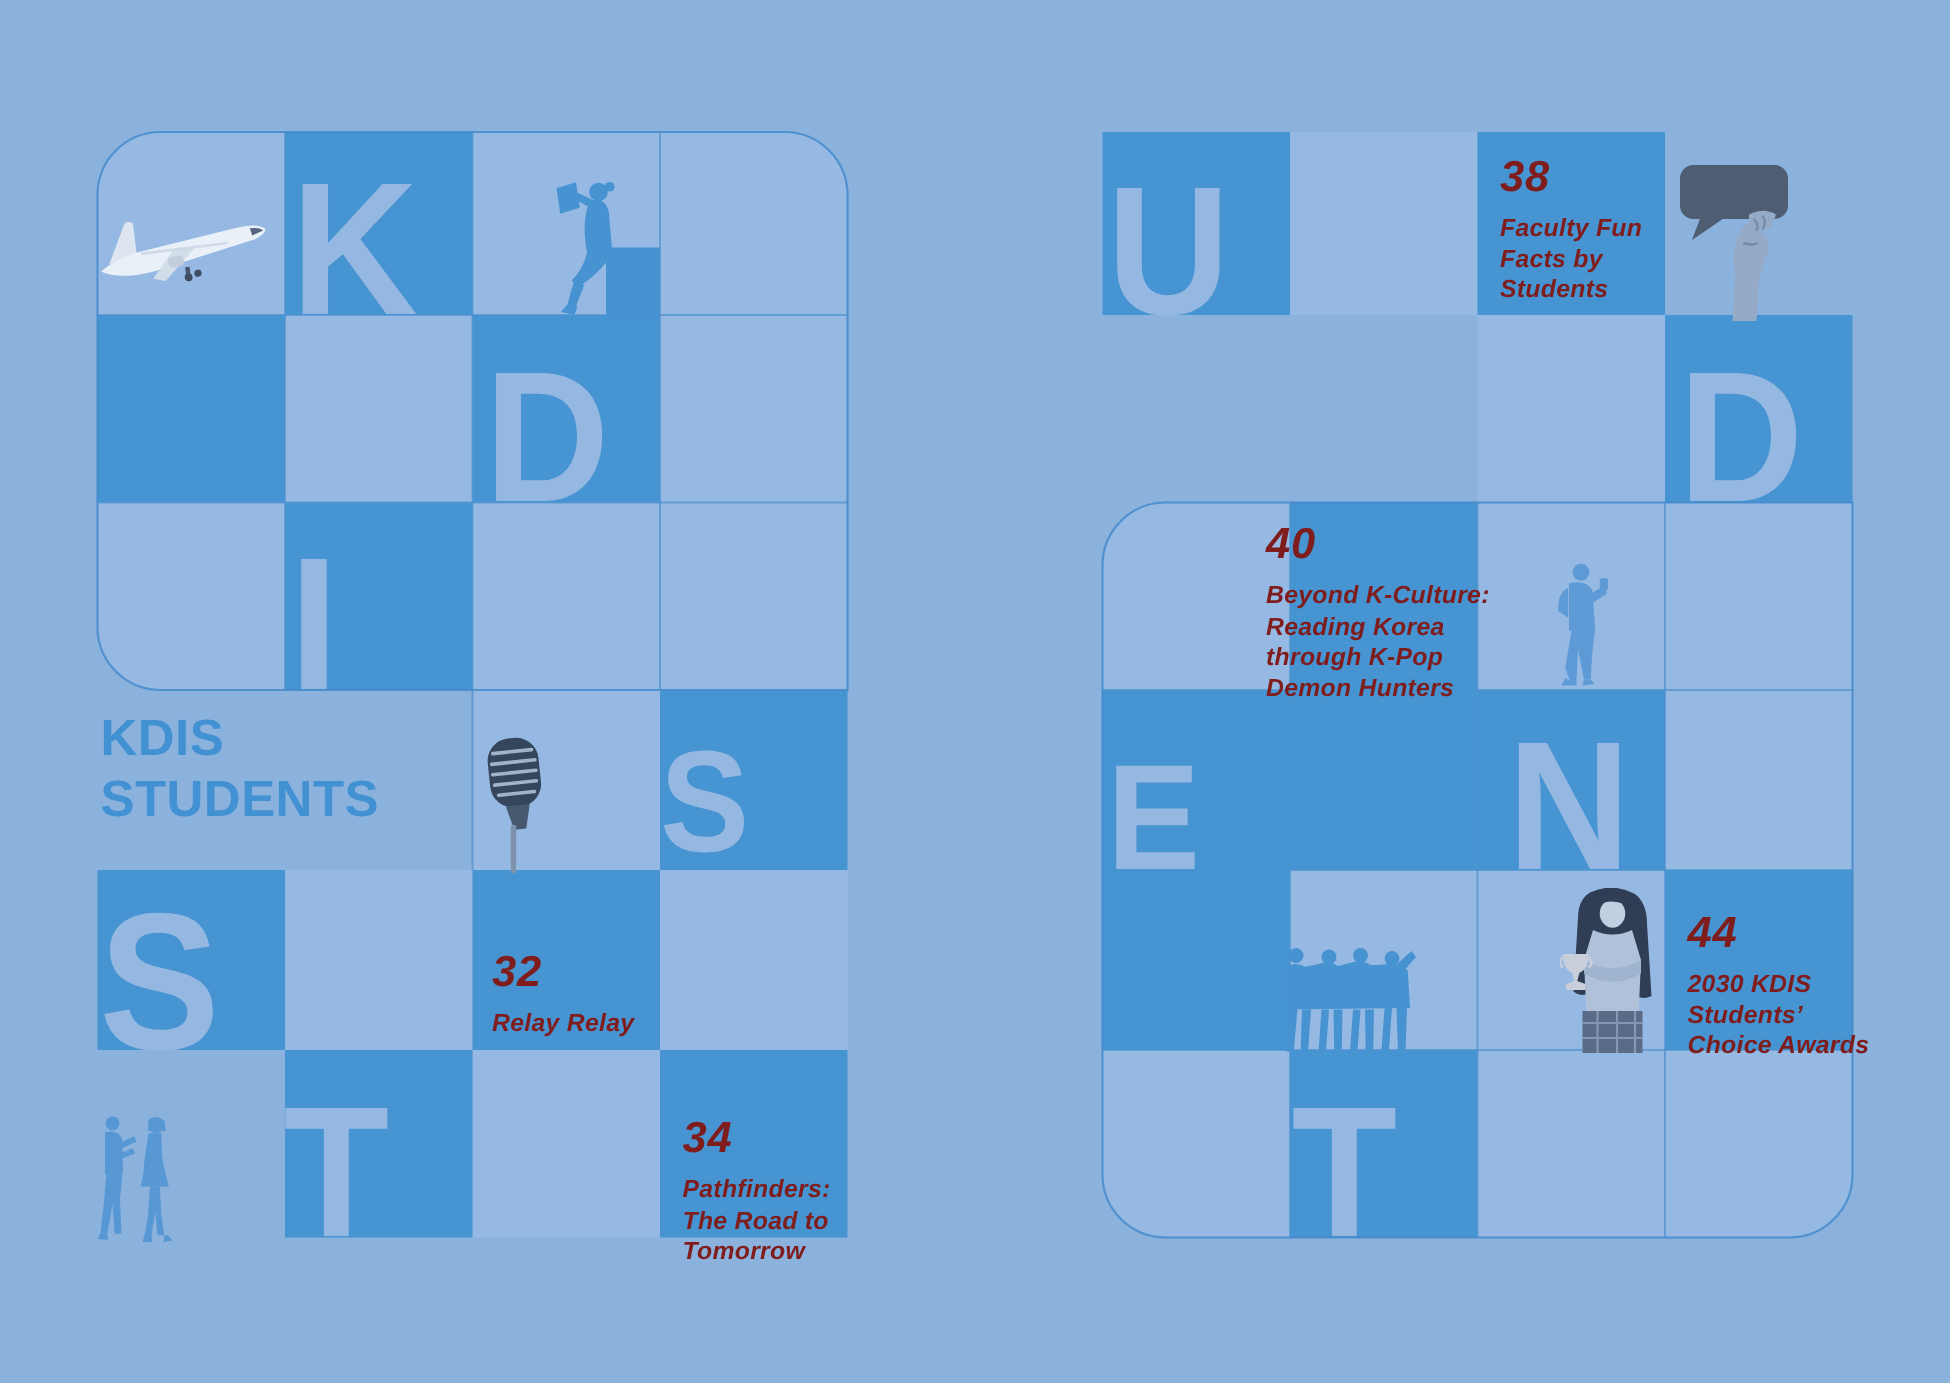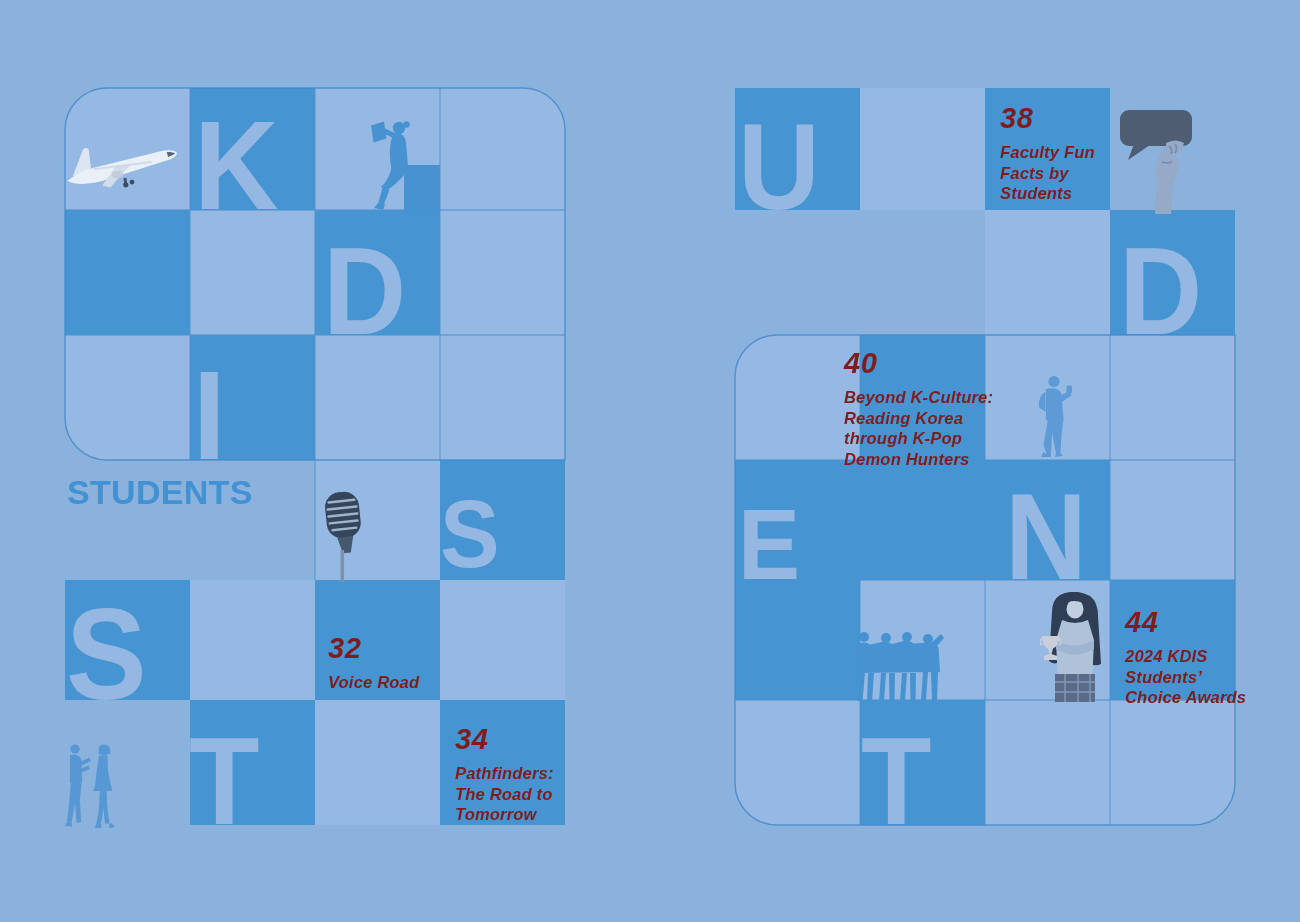--- a/index.html
+++ b/index.html
@@ -57,20 +57,21 @@
       <text transform="translate(66,699) scale(0.93,1)" fill="#95B8E3" font-family="&quot;Liberation Sans&quot;, sans-serif" font-weight="700" font-size="130">S</text>
       <text transform="translate(189,824) scale(0.93,1)" fill="#95B8E3" font-family="&quot;Liberation Sans&quot;, sans-serif" font-weight="700" font-size="124">T</text>
       <text transform="translate(738,209) scale(0.93,1)" fill="#95B8E3" font-family="&quot;Liberation Sans&quot;, sans-serif" font-weight="700" font-size="122">U</text>
       <text transform="translate(1119,334) scale(0.93,1)" fill="#95B8E3" font-family="&quot;Liberation Sans&quot;, sans-serif" font-weight="700" font-size="124">D</text>
       <text transform="translate(738,579) scale(0.93,1)" fill="#95B8E3" font-family="&quot;Liberation Sans&quot;, sans-serif" font-weight="700" font-size="100">E</text>
       <text transform="translate(1005,579) scale(0.93,1)" fill="#95B8E3" font-family="&quot;Liberation Sans&quot;, sans-serif" font-weight="700" font-size="122">N</text>
       <text transform="translate(861,824) scale(0.93,1)" fill="#95B8E3" font-family="&quot;Liberation Sans&quot;, sans-serif" font-weight="700" font-size="124">T</text>
     </svg>
 
   <div id="section-title">
+    <div>KDIS</div>
     <div>STUDENTS</div>
   </div>
 
   <div class="figure fig-airplane">
     <svg width="120" height="52" viewBox="0 0 120 52">
       <path d="M8,32 L21,7 Q23,4 27,6.5 L27,29 Z" fill="#DCE5F0"></path>
       <path d="M2,36 Q14,28 30,26 L96,18 Q110,16.5 114,21 Q115,24 107,27 L38,40 Q14,43.5 2,36 Z" fill="#EAF0F7"></path>
       <path d="M104,19.5 Q110,19.5 112.5,22 L105,24.5 Z" fill="#55657E"></path>
       <path d="M52,27 L36,45 L44,47.5 L66,28 Z" fill="#D2DDEA"></path>
       <rect x="47" y="32" width="11" height="7" rx="3" fill="#C2CEDD"></rect>
@@ -244,40 +245,40 @@
     <div class="cell dark" style="left: 1110px; top: 210px; width: 125px; height: 125px;"></div>
     <div class="cell dark" style="left: 860px; top: 335px; width: 125px; height: 125px;"></div>
     <div class="cell dark" style="left: 735px; top: 460px; width: 125px; height: 120px;"></div>
     <div class="cell dark" style="left: 860px; top: 460px; width: 125px; height: 120px;"></div>
     <div class="cell dark" style="left: 985px; top: 460px; width: 125px; height: 120px;"></div>
     <div class="cell dark" style="left: 735px; top: 580px; width: 125px; height: 120px;"></div>
     <div class="cell dark" style="left: 1110px; top: 580px; width: 125px; height: 120px;"></div>
     <div class="cell dark" style="left: 860px; top: 700px; width: 125px; height: 125px;"></div>
     <div class="entry" style="left: 328px; top: 633px; width: 105px;">
       <div class="entry-number">32</div>
-      <div class="entry-line">Voice Road</div>
-    </div>
-    <div class="entry" style="left: 455px; top: 724px; width: 105px;">
+      <div class="entry-line">Relay Relay</div>
+    </div>
+    <div class="entry" style="left: 455px; top: 744px; width: 105px;">
       <div class="entry-number">34</div>
       <div class="entry-line">Pathfinders:</div>
       <div class="entry-line">The Road to</div>
       <div class="entry-line">Tomorrow</div>
     </div>
     <div class="entry" style="left: 1000px; top: 103px; width: 105px;">
       <div class="entry-number">38</div>
       <div class="entry-line">Faculty Fun</div>
       <div class="entry-line">Facts by</div>
       <div class="entry-line">Students</div>
     </div>
     <div class="entry" style="left: 844px; top: 348px; width: 105px;">
       <div class="entry-number">40</div>
       <div class="entry-line">Beyond K-Culture:</div>
       <div class="entry-line">Reading Korea</div>
       <div class="entry-line">through K-Pop</div>
       <div class="entry-line">Demon Hunters</div>
     </div>
     <div class="entry" style="left: 1125px; top: 607px; width: 105px;">
       <div class="entry-number">44</div>
-      <div class="entry-line">2024 KDIS</div>
+      <div class="entry-line">2030 KDIS</div>
       <div class="entry-line">Students’</div>
       <div class="entry-line">Choice Awards</div>
     </div>
   </div>
 
 </body></html>

